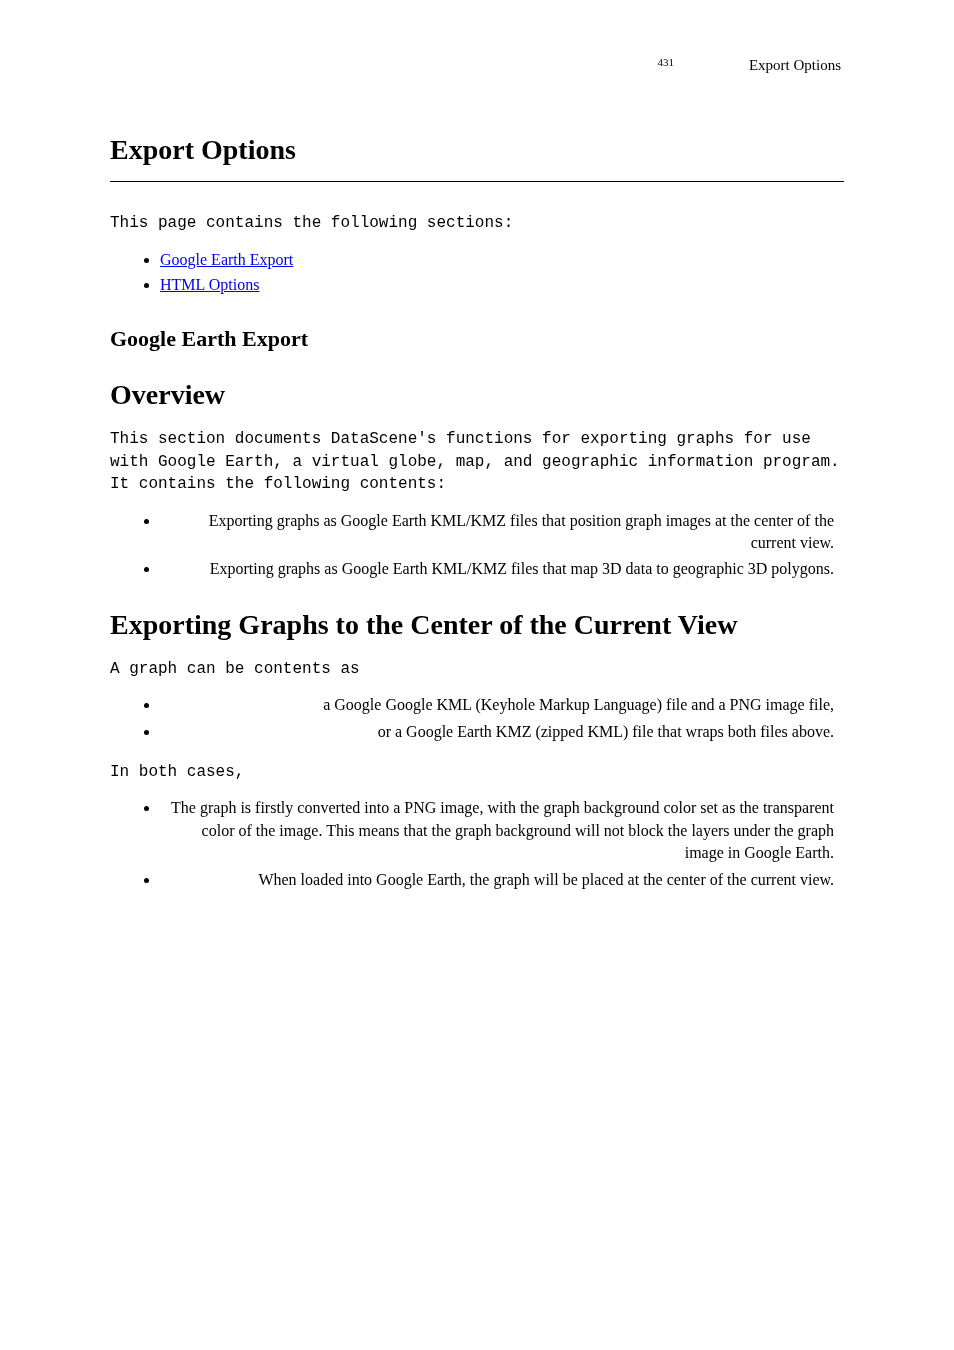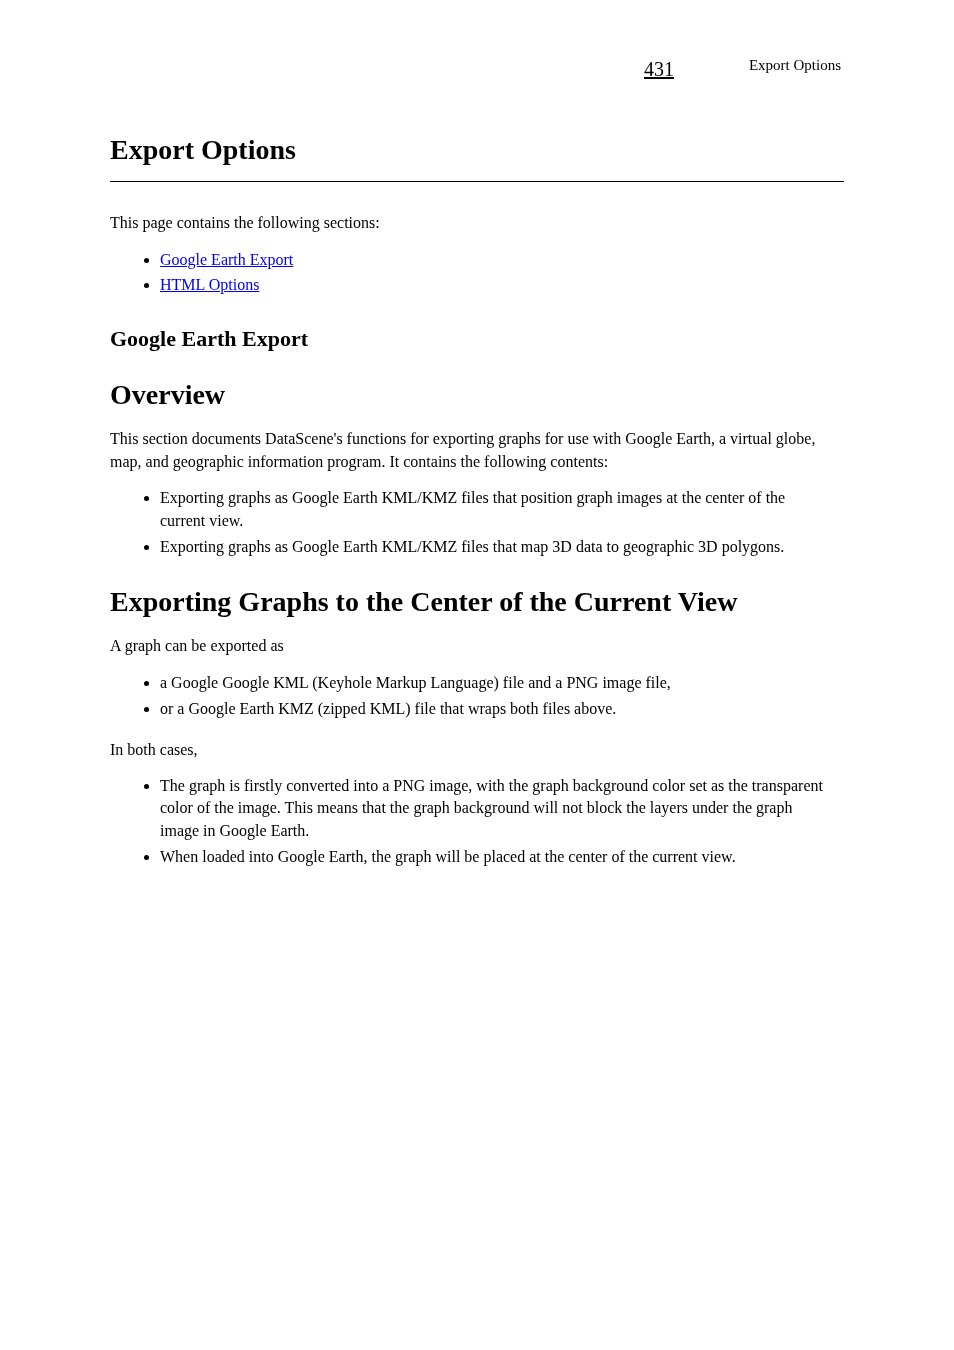--- a/index.html
+++ b/index.html
@@ -15,42 +15,42 @@
       background: #fff;
       width: 954px;
       height: 1350px;
       padding: 100px 110px 0 110px;
       position: relative;
     }
     .page-number-top {
       position: absolute;
       top: 55px;
       right: 280px;
-      font-size: 20px;
-      text-decoration: underline;
+      font-size: 11px;
     }
     .page-title-top {
       position: absolute;
       top: 55px;
       right: 113px;
       font-size: 15px;
     }
     h1.chapter {
       font-size: 28px;
       font-weight: bold;
       margin-top: 30px;
       margin-bottom: 12px;
     }
     hr.divider {
       border: none;
       border-top: 1px solid #000;
       margin-bottom: 30px;
     }
     p {
       margin-bottom: 14px;
+      font-family: Liberation Mono, monospace;
     }
     ul.link-list {
       list-style-type: disc;
       margin-left: 50px;
       margin-bottom: 26px;
     }
     ul.link-list li {
       margin-bottom: 3px;
     }
     a.link {
@@ -65,20 +65,21 @@
     }
     h3.subsection {
       font-size: 28px;
       font-weight: bold;
       margin-bottom: 14px;
     }
     ul.bullet-list {
       list-style-type: disc;
       margin-left: 50px;
       margin-bottom: 18px;
+      text-align: right;
     }
     ul.bullet-list li {
       margin-bottom: 4px;
       padding-right: 10px;
     }
     .spacer-small {
       height: 6px;
     }
   </style>
 </head>
@@ -105,21 +106,21 @@
 
 <ul class="bullet-list">
   <li>Exporting graphs as Google Earth KML/KMZ files that position graph images at the center of the current view.</li>
   <li>Exporting graphs as Google Earth KML/KMZ files that map 3D data to geographic 3D polygons.</li>
 </ul>
 
 <div class="spacer-small"></div>
 
 <h3 class="subsection">Exporting Graphs to the Center of the Current View</h3>
 
-<p>A graph can be exported as</p>
+<p>A graph can be contents as</p>
 
 <ul class="bullet-list">
   <li>a Google Google KML (Keyhole Markup Language) file and a PNG image file,</li>
   <li>or a Google Earth KMZ (zipped KML) file that wraps both files above.</li>
 </ul>
 
 <p>In both cases,</p>
 
 <ul class="bullet-list">
   <li>The graph is firstly converted into a PNG image, with the graph background color set as the transparent color of the image. This means that the graph background will not block the layers under the graph image in Google Earth.</li>

